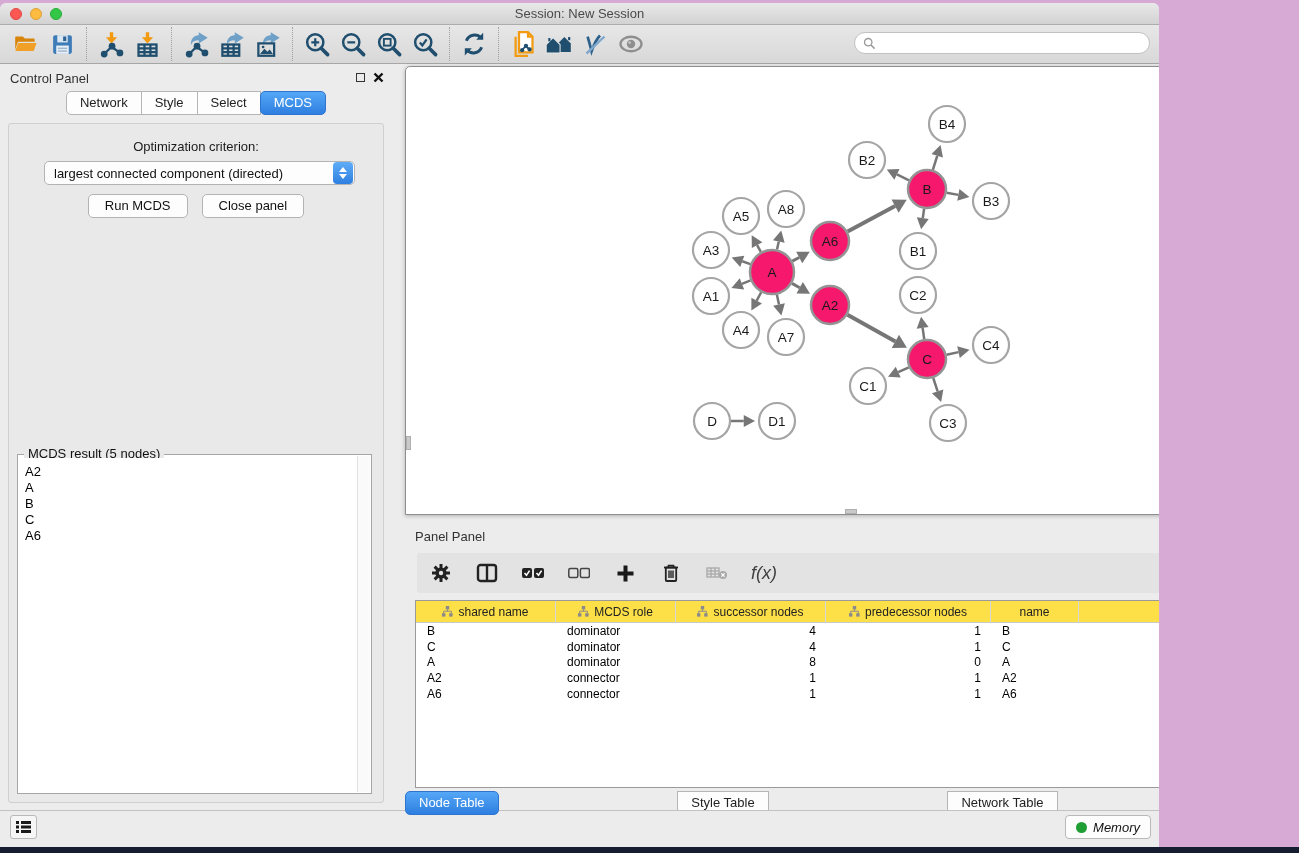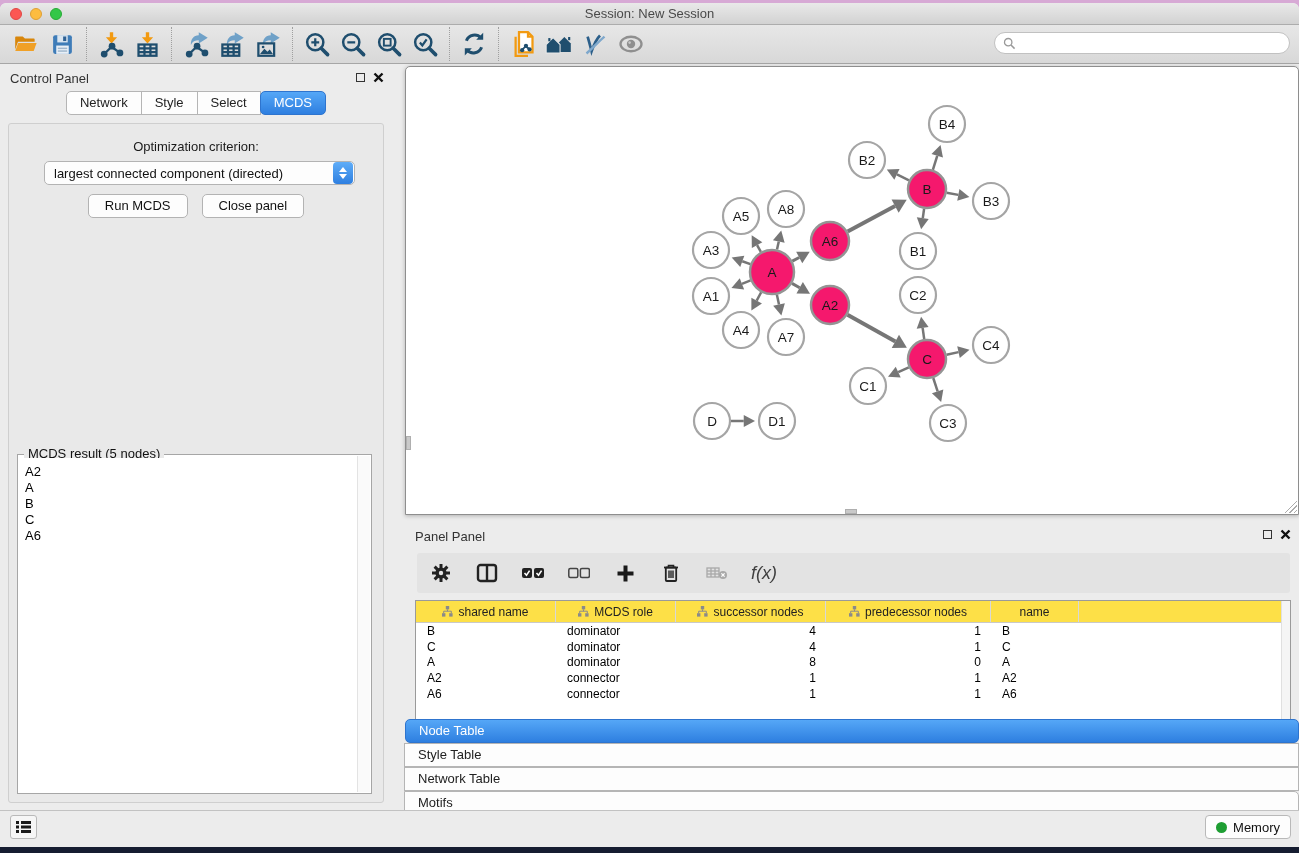--- a/index.html
+++ b/index.html
@@ -1,21 +1,21 @@
 <!DOCTYPE html>
 <html><head>
 <meta charset="utf-8">
 <style>
   * { margin:0; padding:0; box-sizing:border-box; }
   html,body { width:1299px; height:853px; overflow:hidden; }
   body { font-family:"Liberation Sans", sans-serif; font-size:13px; color:#222; background:#ECECEC; }
   .screen { position:relative; width:1299px; height:853px; background:#D7A9D5; }
 
   
-  .app { position:absolute; left:0; top:3px; width:1299px; height:844px; background:#ECECEC; border-radius:6px 6px 0 0; overflow:hidden; }
+  .app { position:absolute; left:0; top:3px; width:1159px; height:844px; background:#ECECEC; border-radius:6px 6px 0 0; overflow:hidden; }
 
   .titlebar { position:relative; height:22px; background:linear-gradient(#E9E9E9,#D2D2D2); border-bottom:1px solid #ACACAC; border-radius:6px 6px 0 0; }
   .titlebar .title { position:absolute; left:0; right:0; top:3px; text-align:center; color:#4A4A4A; font-size:13px; }
   .lights { position:absolute; left:10px; top:5px; display:flex; gap:8px; }
   .light { width:12px; height:12px; border-radius:50%; }
   .light.red { background:#FC5753; border:0.5px solid #DF4744; }
   .light.yellow { background:#FDBC40; border:0.5px solid #DE9F34; }
   .light.green { background:#33C748; border:0.5px solid #27AA35; }
 
   .toolbar { position:relative; height:39px; background:linear-gradient(#E7E7E7,#D8D8D8); border-bottom:1px solid #A6A6A6; display:flex; align-items:center; padding:0 8px; }
@@ -66,24 +66,24 @@
   .tp-head { position:relative; height:26px; padding:7px 10px 0; }
   .tp-toolbar { position:absolute; left:12px; right:9px; top:31px; height:40px; background:#E3E3E3; border-radius:3px; display:flex; align-items:center; gap:22px; padding:0 12px; }
   .tp-tbtn { display:flex; align-items:center; justify-content:center; width:24px; height:24px; }
   .fx-label { font-family:Liberation Sans, sans-serif; font-style:italic; font-size:18px; color:#404040; }
   .ntable { position:absolute; left:10px; right:8px; top:78px; bottom:31px; background:#fff; border:1px solid #9A9A9A; overflow:hidden; }
   .thead { display:flex; height:22px; background:#fde047; border-bottom:1px solid #C9C9C9; }
   .th { display:flex; align-items:center; justify-content:center; gap:5px; border-right:1px solid #D8D8D8; font-size:12px; color:#222; }
   .tbody .tr { display:flex; height:15.8px; align-items:center; }
   .td { font-size:12px; color:#000; white-space:nowrap; overflow:hidden; }
   .table-scroll { position:absolute; right:0; top:0; bottom:0; width:9px; background:#F5F5F5; border-left:1px solid #E0E0E0; }
-  .tp-tabs { position:absolute; left:0; right:0; bottom:4px; display:flex; justify-content:center;flex-direction:column; }
+  .tp-tabs { position:absolute; left:0; right:0; bottom:4px; display:flex; justify-content:space-between; }
 
   
-  .status-bar { position:absolute; left:0; right:0; bottom:6px; height:31px; background:#ECECEC; border-top:1px solid #C2C2C2; }
+  .status-bar { position:absolute; left:0; right:0; bottom:6px; height:31px; background:#ECECEC; border-top:1px solid #C2C2C2;font-style:italic; }
   .status-left-btn { position:absolute; left:10px; top:4px; width:27px; height:24px; background:#F6F6F6; border:1px solid #B9B9B9; border-radius:3px; display:flex; align-items:center; justify-content:center; }
   .memory-btn { position:absolute; right:8px; top:4px; height:24px; background:#FDFDFD; border:1px solid #B9B9B9; border-radius:4px; display:flex; align-items:center; gap:6px; padding:0 10px; font-size:13px; color:#111; }
   .mem-dot { width:11px; height:11px; border-radius:50%; background:#1E9E33; }
   .desktop-bottom { position:absolute; left:0; bottom:0; width:1299px; height:6px; background:#161D31; }
 
   svg.icon { display:block; }
 </style>
 </head>
 <body>
 

